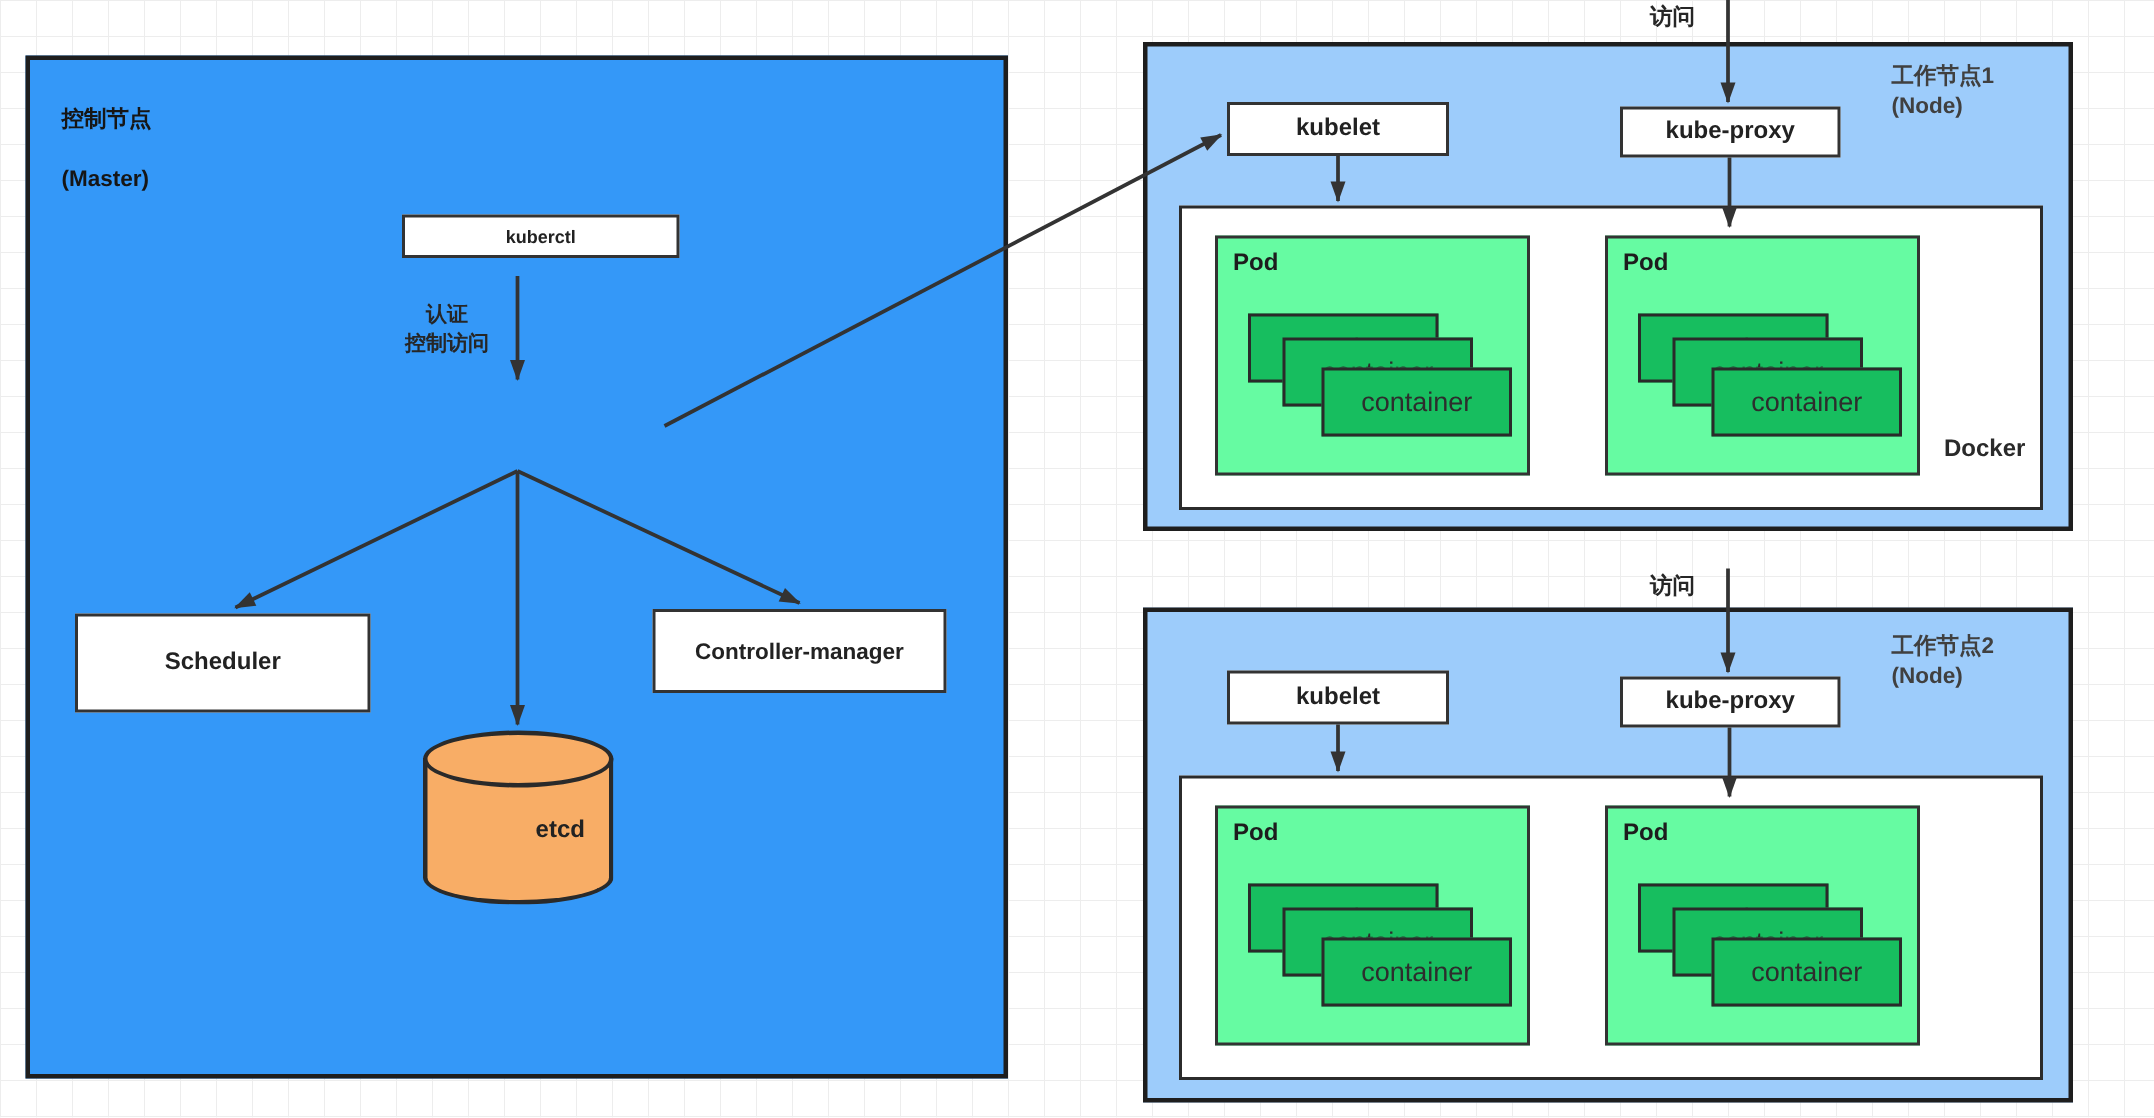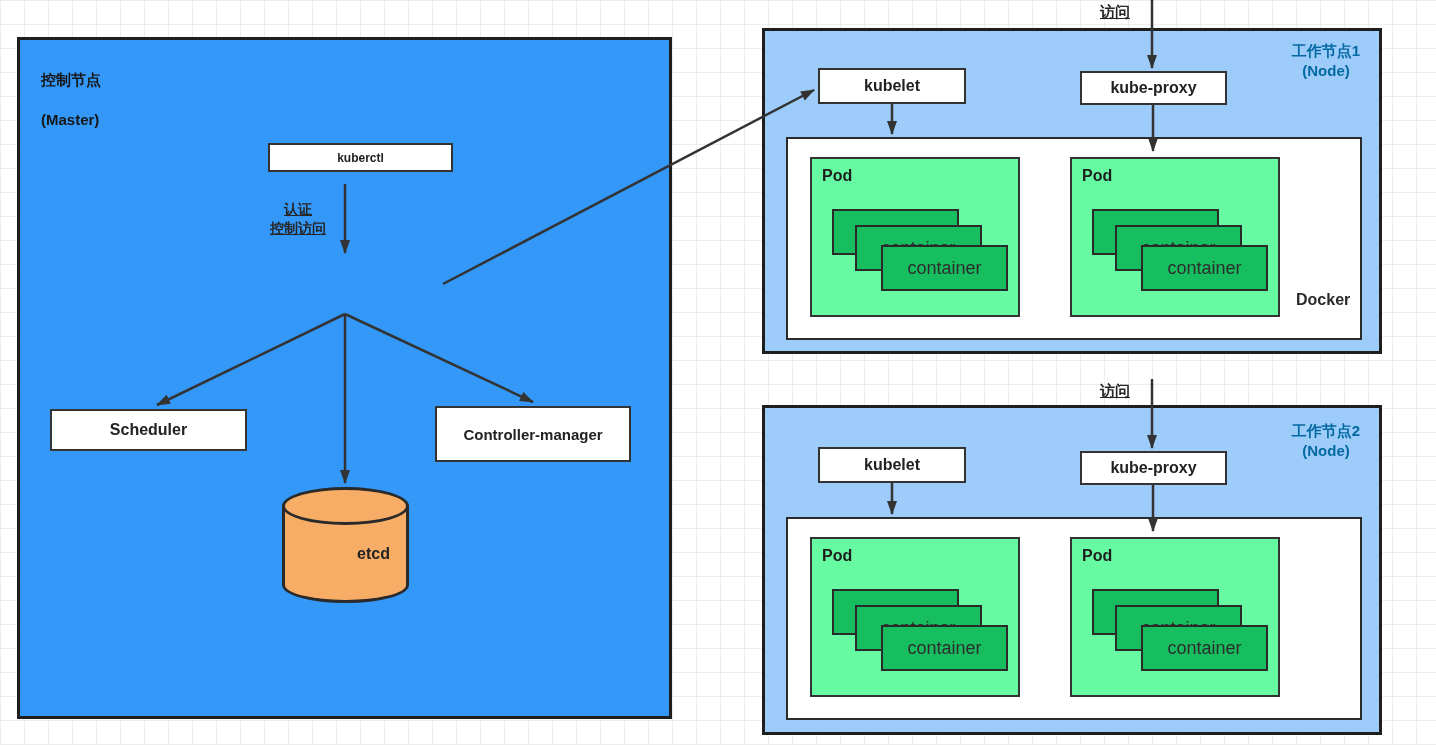--- a/index.html
+++ b/index.html
@@ -25,22 +25,22 @@
   .master{left:17px;top:37px;width:655px;height:682px;background:var(--master-fill);}
   .node1{left:762px;top:28px;width:620px;height:326px;background:var(--node-fill);}
   .node2{left:762px;top:405px;width:620px;height:330px;background:var(--node-fill);}
   .innerbox{position:absolute;background:var(--box-fill);border:2.5px solid #2B2B2B;box-sizing:border-box;}
   .whitebox{
     position:absolute;background:var(--box-fill);border:2px solid #333;box-sizing:border-box;
     display:flex;align-items:center;justify-content:center;
     font-weight:bold;color:#222;font-size:16px;
   }
   .zone-title{position:absolute;font-weight:bold;color:#161616;font-size:15px;line-height:20px;white-space:pre-line;}
-  .node-title{position:absolute;font-weight:bold;color:#0369a1;font-size:15px;line-height:20px;text-align:center;width:130px;}
-  .small-label{position:absolute;font-weight:bold;color:#262626;font-size:14px;line-height:19px;text-align:center;text-decoration:underline;}
+  .node-title{position:absolute;font-weight:bold;color:#404040;font-size:15px;line-height:20px;width:130px;}
+  .small-label{position:absolute;font-weight:bold;color:#262626;font-size:14px;line-height:19px;text-align:center;}
   .pod{position:absolute;width:210px;height:160px;background:var(--pod-fill);border:2px solid #333;box-sizing:border-box;}
   .pod-label{position:absolute;left:10px;top:8px;font-weight:bold;color:#1d1d1d;font-size:16px;}
   .ctr{
     position:absolute;width:127px;height:46px;background:var(--container-fill);
     border:2px solid #2A2A2A;box-sizing:border-box;
     display:flex;align-items:center;justify-content:center;
     color:#2D2D2D;font-size:18px;
   }
   .ctr.c0{left:20px;top:50px;}
   .ctr.c1{left:43px;top:66px;}
@@ -77,21 +77,21 @@
   <div class="whitebox" style="left:268px;top:143px;width:185px;height:29px;font-size:12px;">
     <span>kuberctl</span>
   </div>
 
   <div class="small-label" style="left:261px;top:200px;width:74px;">
     <div>认证</div>
     <div>控制访问</div>
   </div>
 
 
-  <div class="whitebox" style="left:50px;top:409px;width:197px;height:42px;">
+  <div class="whitebox" style="left:50px;top:409px;width:197px;height:66px;">
     <span>Scheduler</span>
   </div>
 
   <div class="whitebox" style="left:435px;top:406px;width:196px;height:56px;font-size:15px;">
     <span>Controller-manager</span>
   </div>
 
   <div class="etcd">
     <div class="cyl-body"></div>
     <div class="cyl-top"></div>

